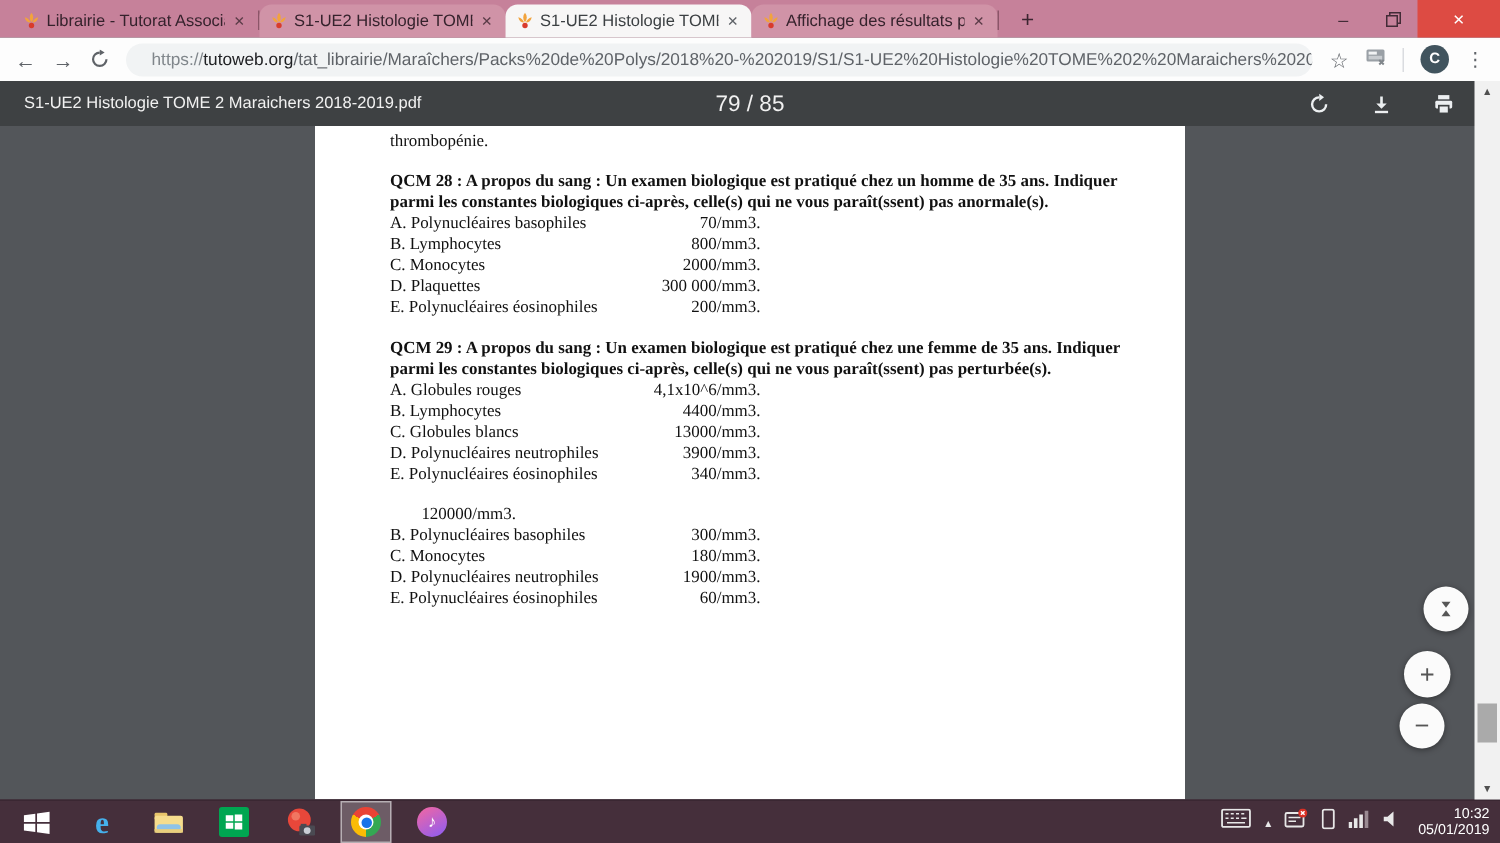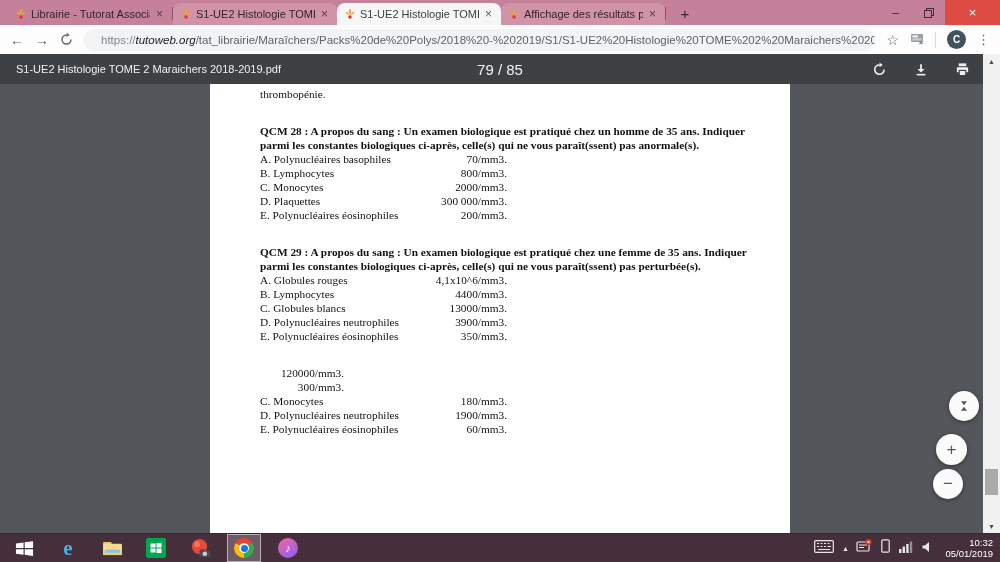--- a/index.html
+++ b/index.html
@@ -25,42 +25,42 @@
            color:#422b36;font-size:12px;}
   .win-btn.close{width:55px;background:#dd4b43;color:#fff;font-size:13px;}
 
   
   .urlbar{height:29px;background:#fdfdfd;display:flex;align-items:center;padding:0 10px;gap:11px;}
   .nav-ico{font-size:14px;color:#5f6368;line-height:1;}
   .reload svg{display:block;}
   .omnibox{flex:1;height:22px;background:#f1f3f4;border-radius:11px;display:flex;align-items:center;
            padding:0 10px;gap:7px;font-size:11.5px;color:#5f6368;overflow:hidden;white-space:nowrap;}
   .omnibox .scheme{color:#80868b;}
-  .omnibox .domain{color:#202124;font-style:italic;}
+  .omnibox .domain{color:#202124;}
   .omnibox .path{color:#5f6368;}
   .right-ico{color:#5f6368;font-size:14px;}
   .sep-v{width:1px;height:16px;background:#dadce0;}
   .avatar{width:19px;height:19px;border-radius:50%;background:#41545e;color:#fff;font-size:10px;
           display:flex;align-items:center;justify-content:center;font-weight:bold;}
   .kebab{font-size:13px;color:#5f6368;letter-spacing:0;}
 
   
   .pdfbar{height:30px;background:#3e4143;display:flex;align-items:center;padding:0 0 0 16px;position:relative;}
   .pdf-filename{color:#f1f1f1;font-size:11px;font-weight:normal;}
   .page-indicator{position:absolute;left:0;right:0;text-align:center;color:#f1f1f1;font-size:15px;}
   .pdf-actions{margin-left:auto;display:flex;gap:27px;align-items:center;padding-right:30px;z-index:2;}
   .pdf-actions span{display:flex;}
 
   
   .viewport{position:absolute;top:84px;left:0;right:0;bottom:29px;background:#53565a;overflow:hidden;}
   .pdf-page{width:580px;height:100%;margin:0 auto;background:#fff;box-sizing:border-box;
             padding:3px 16px 0 50px;
             font-family:"Liberation Serif",serif;font-size:11.3px;line-height:14px;color:#111;}
   .q-heading{font-weight:bold;margin:0;}
-  .question{margin-top:23px;}
+  .question{margin-top:13px;}
   .opt{display:flex;}
   .opt-label{flex:0 0 163px;}
   .opt-value{width:84px;text-align:right;white-space:nowrap;}
 
   
   .float-btn{position:absolute;border-radius:50%;background:#fbfbfb;box-shadow:0 1px 4px rgba(0,0,0,.4);
              display:flex;align-items:center;justify-content:center;color:#565656;}
   .fit-btn{width:30px;height:30px;right:21px;top:307px;}
   .zoomin-btn{width:31px;height:31px;right:33px;top:350px;font-size:17px;}
   .zoomout-btn{width:30px;height:30px;right:37px;top:385px;font-size:17px;}
@@ -248,29 +248,30 @@
         <div class="opt">
             <span class="opt-label">C. Globules blancs</span>
             <span class="opt-value">13000/mm3.</span>
           </div>
         <div class="opt">
             <span class="opt-label">D. Polynucléaires neutrophiles</span>
             <span class="opt-value">3900/mm3.</span>
           </div>
         <div class="opt">
             <span class="opt-label">E. Polynucléaires éosinophiles</span>
-            <span class="opt-value">350/mm3.</span>
+            <span class="opt-value">340/mm3.</span>
           </div>
       </div>
 
       <div class="question">
         <div class="opt">
             <span class="opt-value">120000/mm3.</span>
           </div>
         <div class="opt">
+            <span class="opt-label">B. Polynucléaires basophiles</span>
             <span class="opt-value">300/mm3.</span>
           </div>
         <div class="opt">
             <span class="opt-label">C. Monocytes</span>
             <span class="opt-value">180/mm3.</span>
           </div>
         <div class="opt">
             <span class="opt-label">D. Polynucléaires neutrophiles</span>
             <span class="opt-value">1900/mm3.</span>
           </div>

